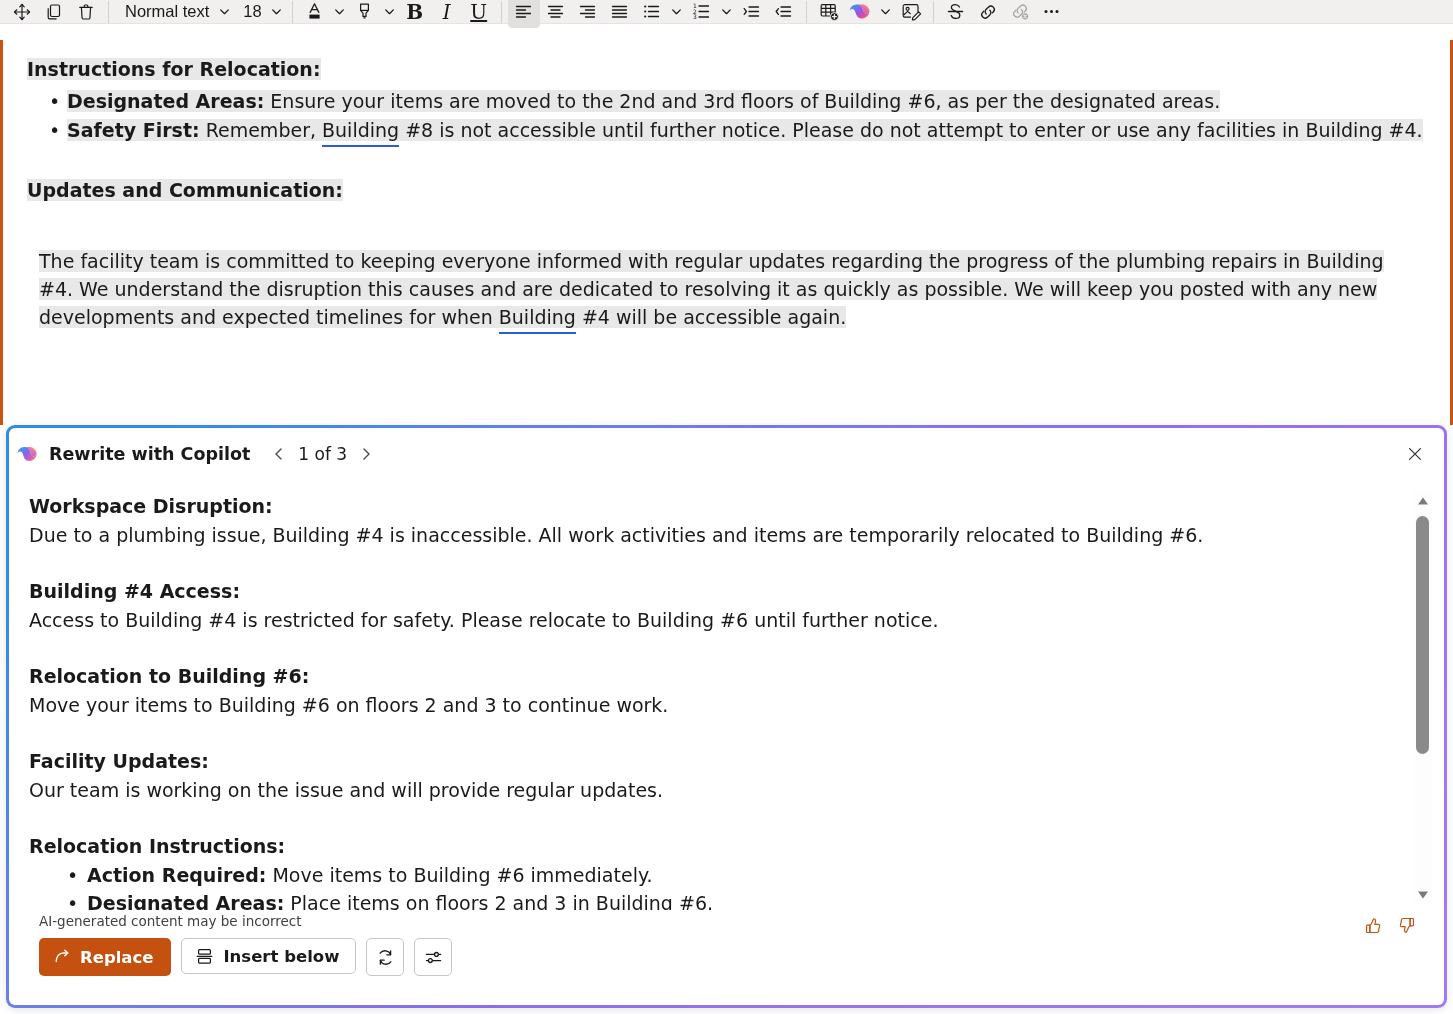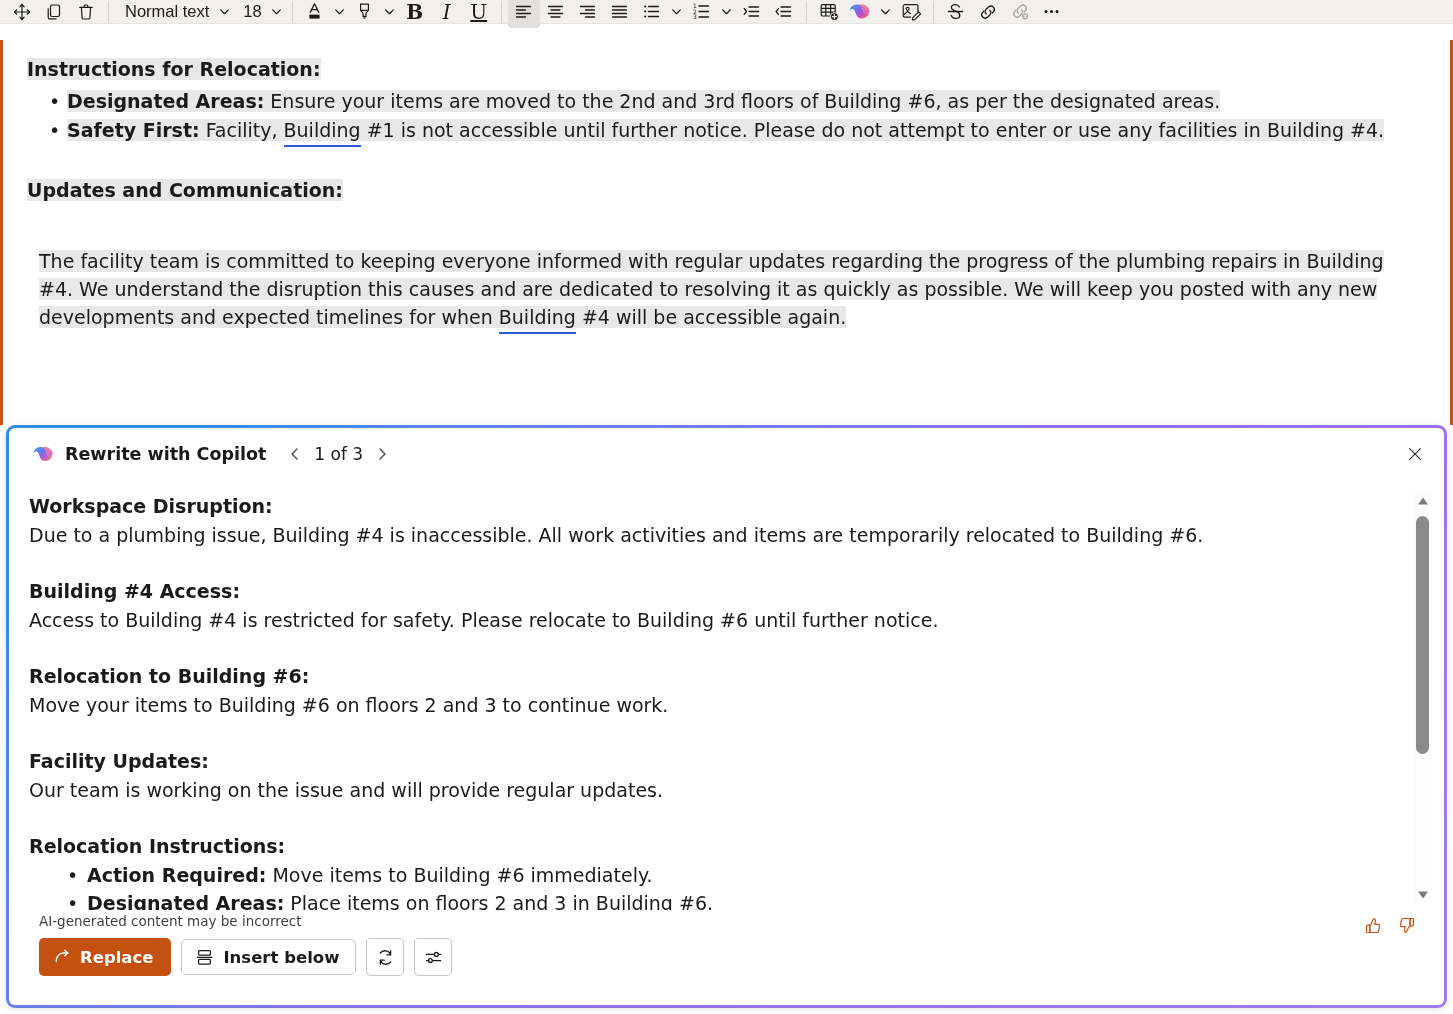--- a/index.html
+++ b/index.html
@@ -113,21 +113,21 @@
       linear-gradient(135deg, #2f8de4 0%, #2f8de4 8%, #6a7fe8 28%, #8b6fea 52%, #9a74ee 72%, #a07cf2 100%);
     background-origin: border-box;
     background-clip: padding-box, border-box;
     box-shadow: 0 2px 10px rgba(0,0,0,0.10);
     overflow: hidden;
   }
   #cp-header {
     position: absolute; left: 0; top: 0;
     width: 100%; height: 52px;
     display: flex; align-items: center;
-    padding: 0 12px 0 24px;
+    padding: 0 12px 0 8px;
   }
   #cp-title {
     font-size: 17.5px; font-weight: bold; color: #1a1a1a;
     margin-left: 10px; white-space: nowrap;
     font-family: "DejaVu Sans", sans-serif;
   }
   .cp-nav {
     width: 30px; height: 30px;
     display: flex; align-items: center; justify-content: center;
     cursor: pointer; border-radius: 4px; color: #555;
@@ -197,21 +197,21 @@
     width: 100%; height: 101px;
     padding: 0 16px;
   }
   #cp-disclaimer {
     position: absolute; left: 18px; top: 9px;
     font-size: 13.5px; color: #404040;
     font-family: "DejaVu Sans", sans-serif;
   }
   #cp-actions {
     position: absolute; left: 18px; top: 34px;
-    display: flex; align-items: center; gap: 10px;
+    display: flex; align-items: flex-start; gap: 10px;
   }
   .btn-primary {
     height: 38px; padding: 0 18px 0 14px;
     background: #c4510f; color: #ffffff;
     border: none; border-radius: 5px;
     font-size: 16.5px; font-weight: bold;
     font-family: "DejaVu Sans", sans-serif;
     display: flex; align-items: center; gap: 9px;
     cursor: pointer;
   }
@@ -476,21 +476,21 @@
   <div class="d-head">
     <span class="hl">Instructions for Relocation:</span>
   </div>
 
 
   <div class="d-li">
     <span class="hl"><b>Designated Areas:</b><span> Ensure your items are moved to the 2nd and 3rd floors of Building #6, as per the designated areas.</span></span>
   </div>
 
   <div class="d-li">
-    <span class="hl"><b>Safety First:</b><span> Facility, </span><span class="misspell">Building</span><span> #1 is not accessible until further notice. Please do not attempt to enter or use any facilities in Building #4.</span></span>
+    <span class="hl"><b>Safety First:</b><span> Remember, </span><span class="misspell">Building</span><span> #8 is not accessible until further notice. Please do not attempt to enter or use any facilities in Building #4.</span></span>
   </div>
 
   <div class="gap-lg"></div>
 
   <div class="d-head">
     <span class="hl">Updates and Communication:</span>
   </div>
 
   <div class="gap-md"></div>
 

